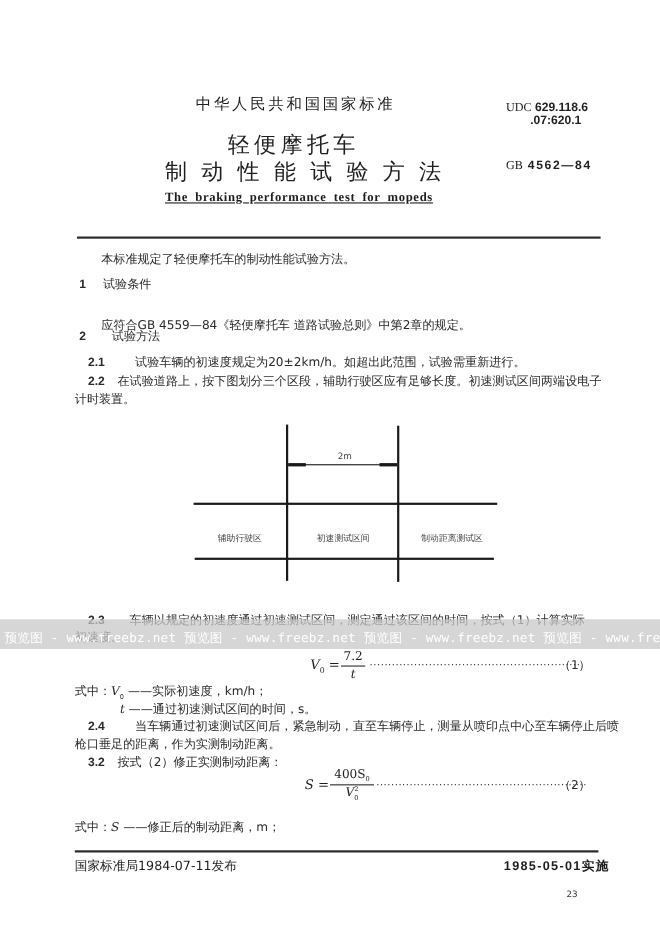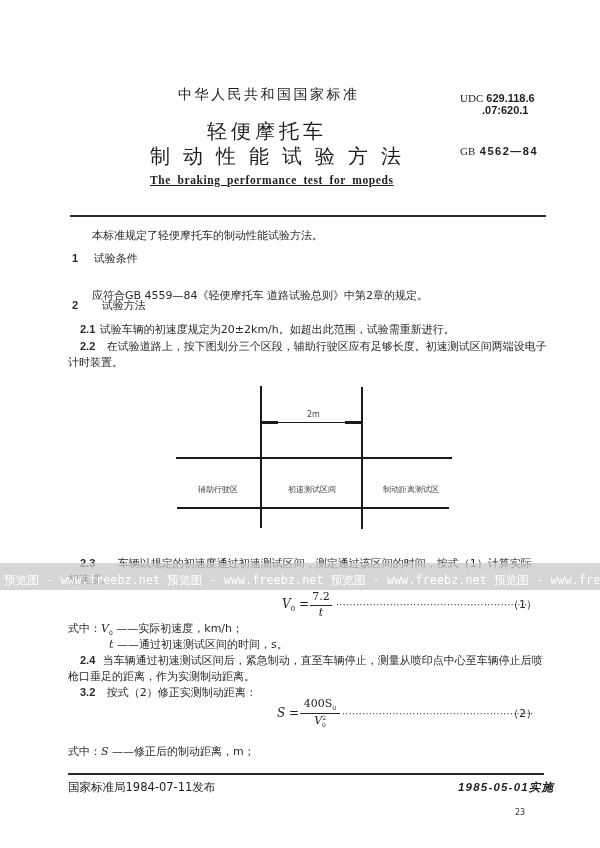--- a/index.html
+++ b/index.html
@@ -29,21 +29,21 @@
   }
   .wm-text {
     position: absolute; top: 10px; left: 4px; color: #ffffff; font-size: 11.5px;
     font-family: "DejaVu Sans Mono", monospace; white-space: nowrap; letter-spacing: 0.2px;
   }
   .formula { font-family: "DejaVu Serif", serif; font-size: 12px; }
   .frac { position: absolute; text-align: center; }
   .frac .fl { position: absolute; left: 0; right: 0; height: 1px; background: #2a2a2a; }
   .dots { letter-spacing: 0.5px; font-size: 9px; color: #333; }
   .footer-l { left: 68px; top: 780px; font-size: 11.5px; }
-  .footer-r { left: 458px; top: 780px; font-size: 11.5px; font-weight: bold; font-family: "Liberation Sans", sans-serif; letter-spacing: 1.2px; font-style: italic; }
+  .footer-r { left: 458px; top: 780px; font-size: 11.5px; font-weight: bold; font-family: "Liberation Sans", sans-serif; letter-spacing: 1.2px; }
   .page-no { left: 515px; top: 808px; font-size: 8px; color: #333; }
 </style>
 </head>
 <body>
 
 <div class="abs hdr-standard">中华人民共和国国家标准</div>
 <div class="abs title1">轻便摩托车</div>
 <div class="abs title2">制动性能试验方法</div>
 <div class="abs title-en">The braking performance test for mopeds</div>
 
@@ -67,21 +67,21 @@
 </div>
 <div class="abs p" style="left:92px; top:262px;margin-top:26px;">应符合GB  4559—84《轻便摩托车   道路试验总则》中第2章的规定。</div>
 
 <div class="abs p" style="left:72px; top:298px;">
   <span class="num">2</span>
   <span style="margin-left:20px">试验方法</span>
 </div>
 
 <div class="abs p" style="left:80px; top:322px;">
   <span class="num">2.1</span>
-  <span style="margin-left:1px">试验车辆的初速度规定为20±2km/h。如超出此范围，试验需重新进行。</span>
+  <span style="margin-left:24px">试验车辆的初速度规定为20±2km/h。如超出此范围，试验需重新进行。</span>
 </div>
 
 <div class="abs p" style="left:80px; top:339px;">
   <span class="num">2.2</span>
   <span style="margin-left:8px">在试验道路上，按下图划分三个区段，辅助行驶区应有足够长度。初速测试区间两端设电子</span>
 </div>
 <div class="abs p" style="left:68px; top:355px;">计时装置。</div>
 
 <div>
   <div class="diag-line" style="left:260px; top:386px; width:2px; height:142px;"></div>
@@ -122,21 +122,21 @@
   <span>式中：</span><span class="serif" style="font-style:italic">V</span><sub style="font-size:6px">0</sub>
   <span>——实际初速度，km/h；</span>
 </div>
 <div class="abs p" style="left:109px; top:637px;">
   <span class="serif" style="font-style:italic">t</span>
   <span>——通过初速测试区间的时间，s。</span>
 </div>
 
 <div class="abs p" style="left:80px; top:653px;">
   <span class="num">2.4</span>
-  <span style="margin-left:4px">当车辆通过初速测试区间后，紧急制动，直至车辆停止，测量从喷印点中心至车辆停止后喷</span>
+  <span style="margin-left:24px">当车辆通过初速测试区间后，紧急制动，直至车辆停止，测量从喷印点中心至车辆停止后喷</span>
 </div>
 <div class="abs p" style="left:68px; top:669px;">枪口垂足的距离，作为实测制动距离。</div>
 
 <div class="abs p" style="left:80px; top:685px;">
   <span class="num">3.2</span>
   <span style="margin-left:8px">按式（2）修正实测制动距离：</span>
 </div>
 
 <div class="abs formula" style="left:277px; top:706px;">
   <span style="font-style:italic">S</span><span> =</span>

